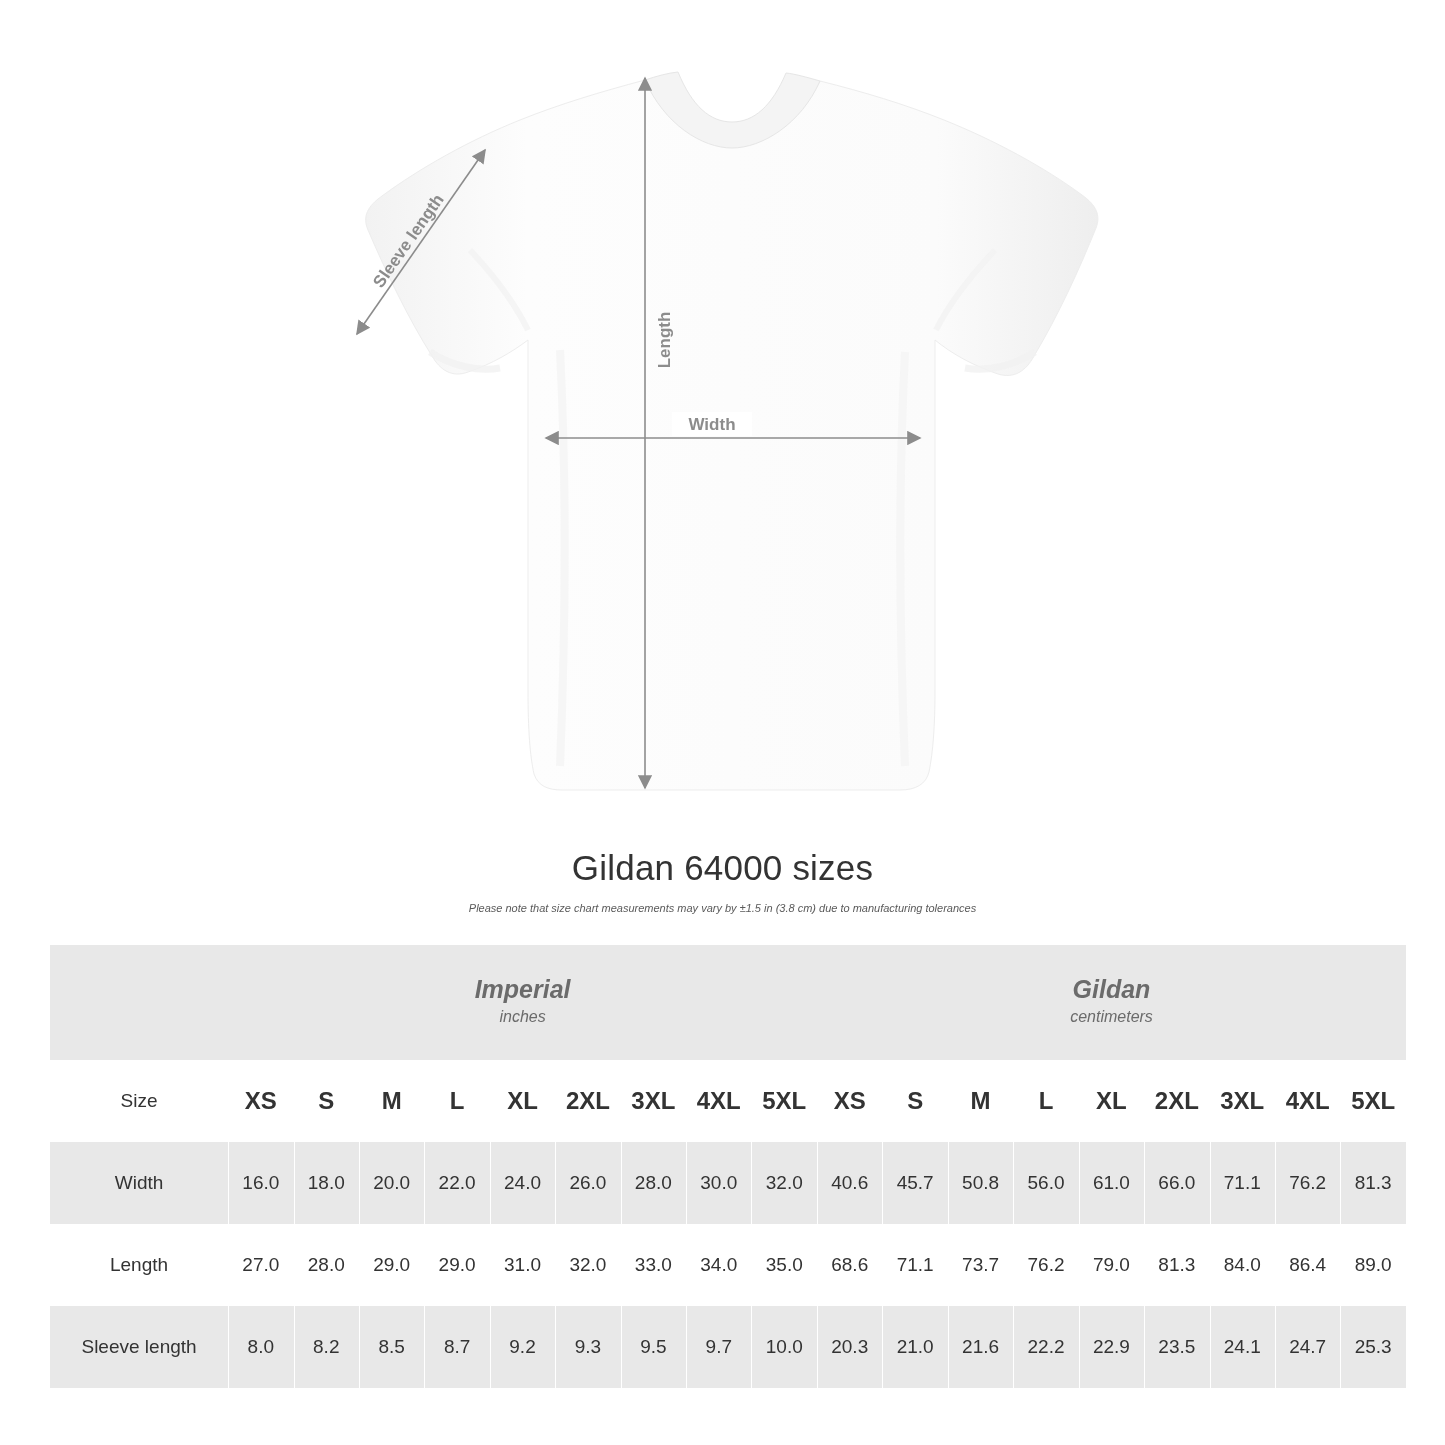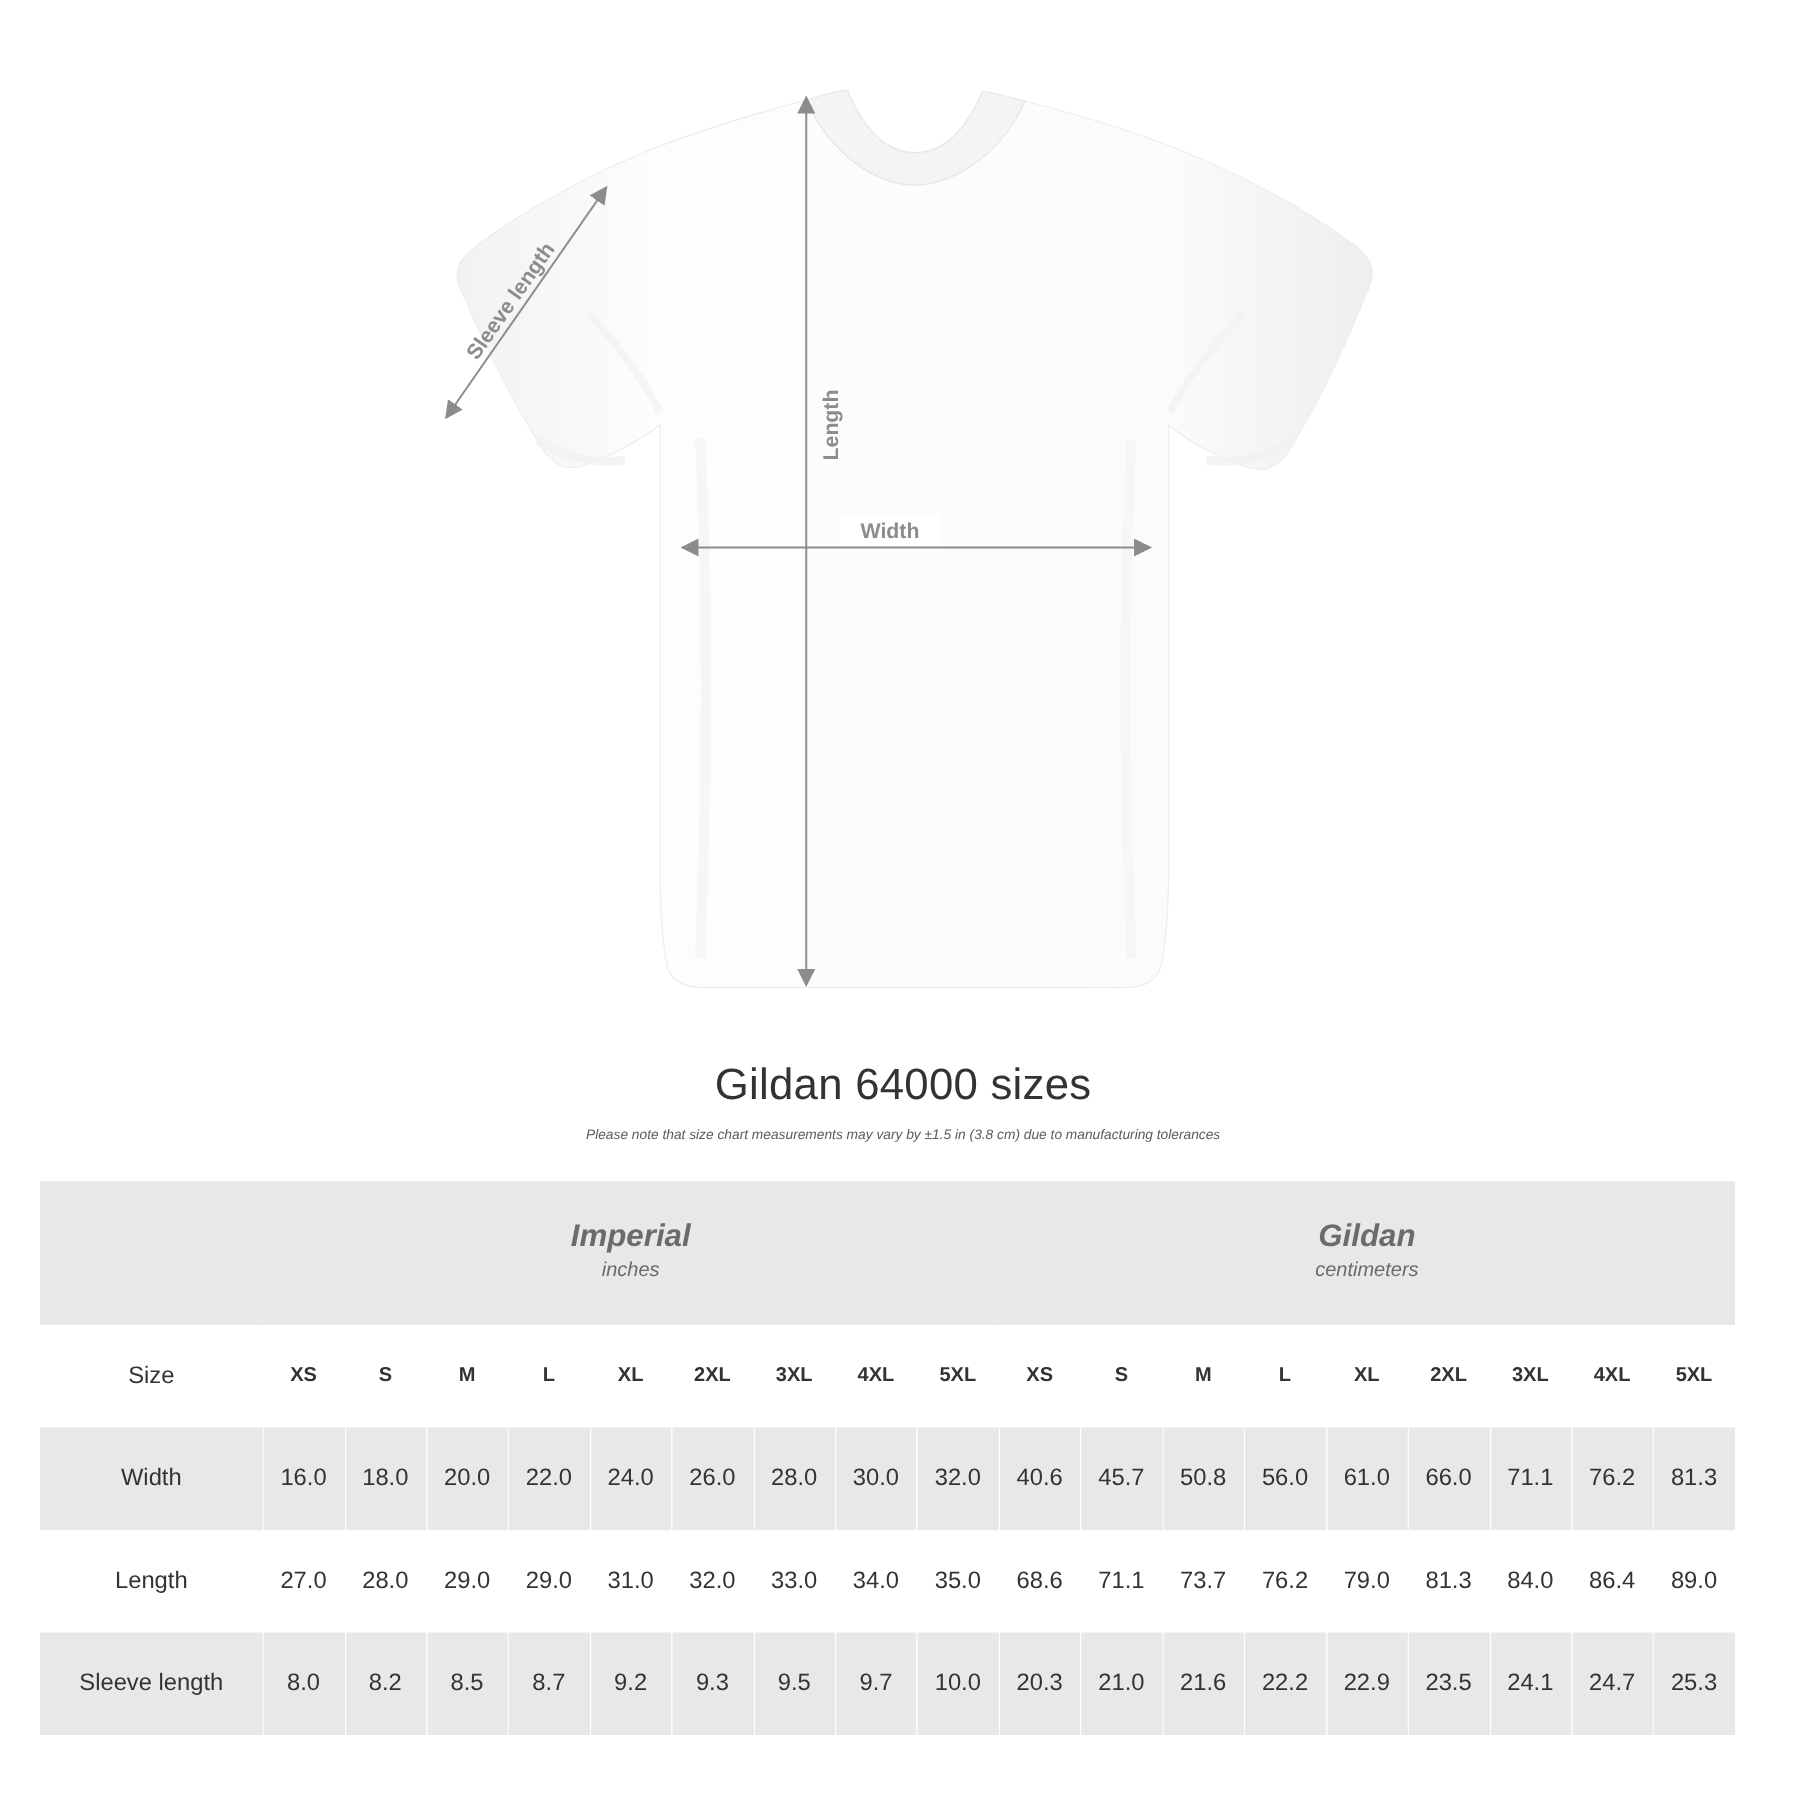--- a/index.html
+++ b/index.html
@@ -48,21 +48,21 @@
     font-size: 11px;
     font-style: italic;
     color: #5a5a5a;
     margin: 0;
     padding-top: 14px;
   }
 
   
   .table-wrap {
     position: absolute;
-    left: 32px;
+    left: 50px;
     top: 945px;
     width: 1356px;
   }
   table.size-chart {
     border-collapse: collapse;
     width: 100%;
     table-layout: fixed;
   }
   table.size-chart td, table.size-chart th {
     padding: 0;
@@ -96,21 +96,21 @@
     color: #333333;
   }
   tr.r-size td { height: 82px; background: #ffffff; }
   tr.r-width td { height: 82px; background: #e8e8e8; }
   tr.r-length td { height: 82px; background: #ffffff; }
   tr.r-sleeve td { height: 82px; background: #e8e8e8; }
   tr.r-size td.head, tr.r-length td.head { background: #ffffff; }
   tr.r-width td.head, tr.r-sleeve td.head { background: #e8e8e8; }
   td.head { width: 178px; }
   td.cell { width: 65.4px; }
-  tr.r-size td.cell { font-weight: bold; font-size: 16px; }
+  tr.r-size td.cell { font-weight: bold; font-size: 24px; }
 
   .cellsep { box-shadow: inset 1px 0 0 #ffffff; }
 </style>
 </head>
 <body>
 
 <div class="page">
 
   <div class="shirt-area">
     <svg class="shirt-svg" width="1445" height="820" viewBox="0 0 1445 820">

